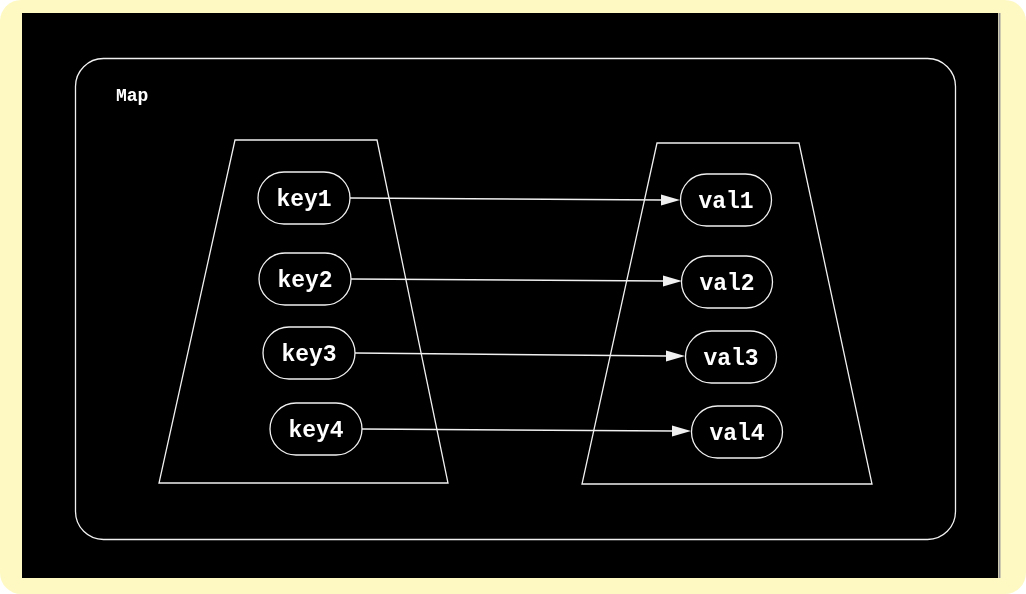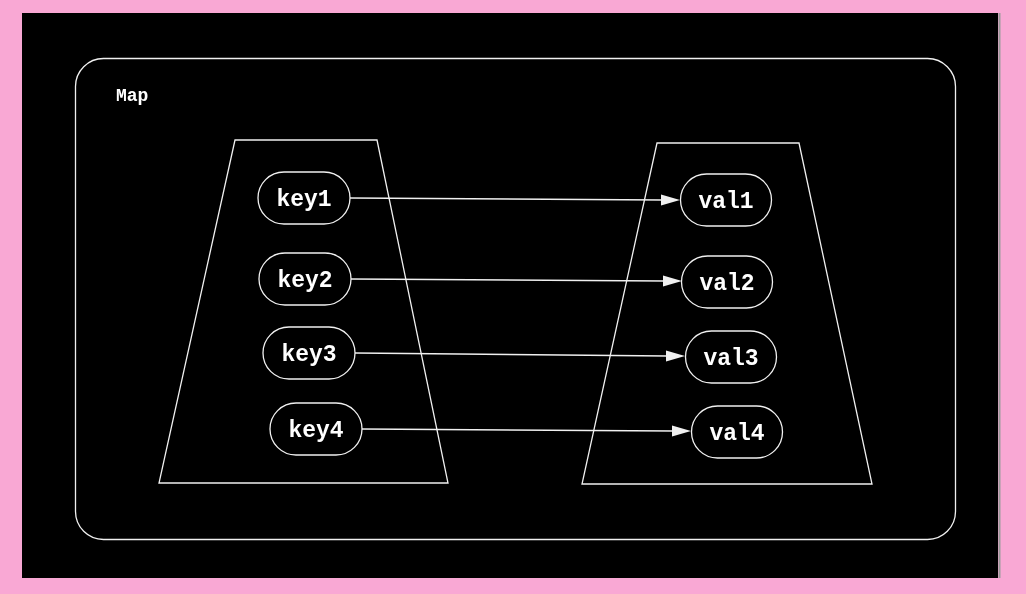--- a/index.html
+++ b/index.html
@@ -1,21 +1,22 @@
 <!DOCTYPE html>
 <html><head>
 <meta charset="utf-8">
 <style>
   html, body { margin: 0; padding: 0; background: #ffffff; }
   .canvas {
     position: relative;
     width: 1026px;
     height: 594px;
-    background: #f9a8d4;
+    background: #fef9c3;
     overflow: hidden;
+    border-radius: 21px;
   }
   svg { display: block; }
   .shape { fill: none; stroke-width: 1.3; }
   .lbl {
     font-family: "Liberation Mono", "DejaVu Sans Mono", monospace;
     font-weight: bold;
   }
   .lbl-title { font-size: 18px; letter-spacing: 0px; }
   .lbl-node  { font-size: 23px; }
   .arrow-line { stroke-width: 1.4; }

